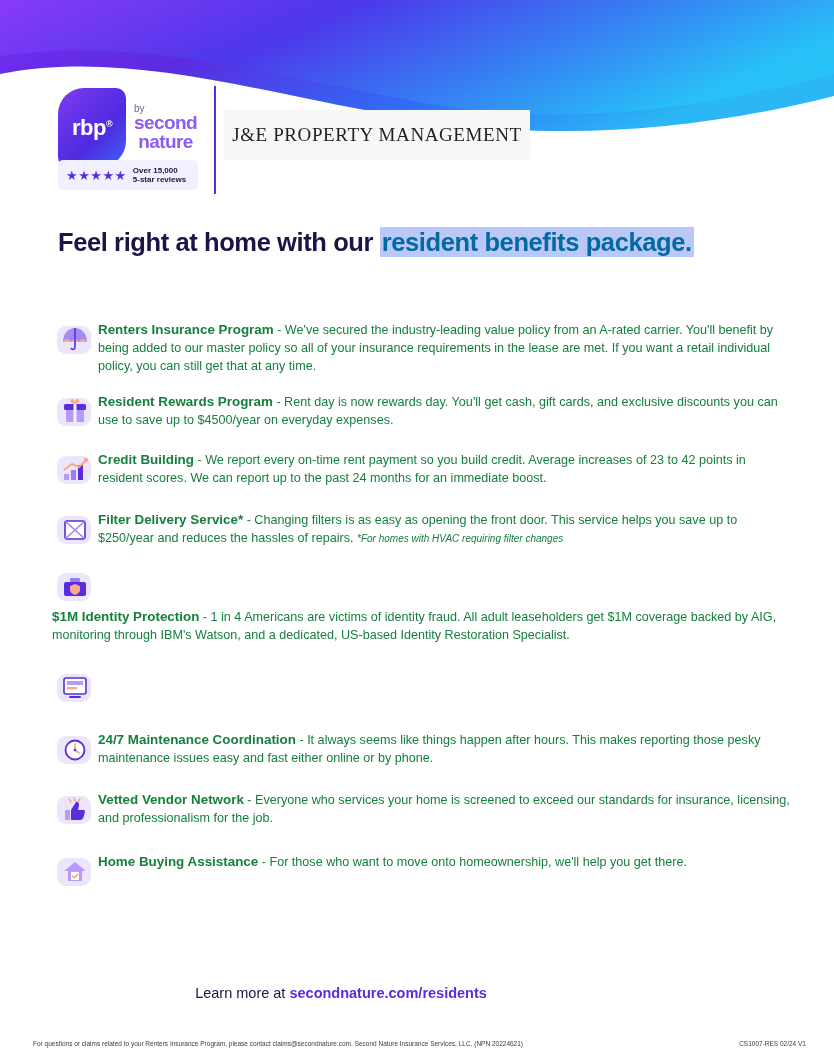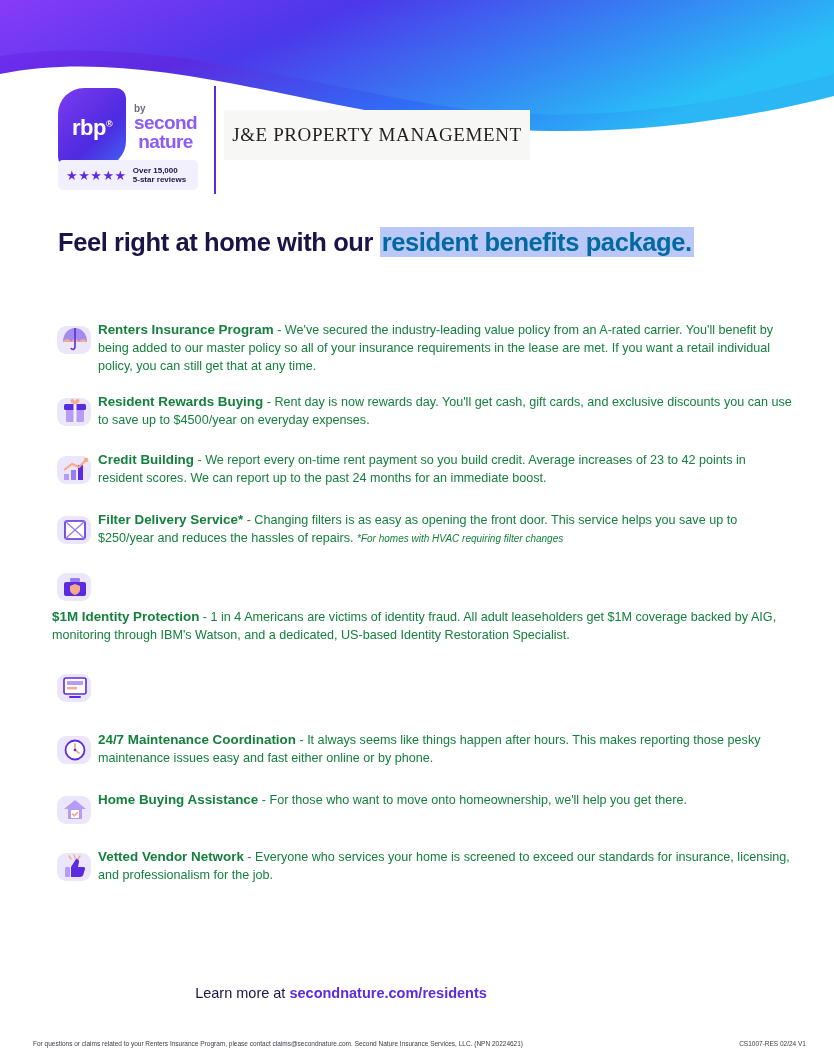--- a/index.html
+++ b/index.html
@@ -56,21 +56,20 @@
   }
   .by-second-nature {
     margin-left: 8px;
     line-height: 1.05;
   }
   .by-second-nature .by {
     font-size: 10px;
     color: #6b6b83;
     display: block;
     margin-bottom: -2px;
-    font-weight: bold;
   }
   .by-second-nature .sn {
     font-size: 19px;
     font-weight: bold;
     color: #8b5cf6;
     letter-spacing: -0.6px;
     display: block;
     line-height: 1.0;
     text-align: center;
   }
@@ -297,21 +296,21 @@
       <svg width="40" height="38" viewBox="0 0 40 38" xmlns="http://www.w3.org/2000/svg">
         <rect x="2" y="6" width="34" height="28" rx="9" fill="#ece6fb"></rect>
         <rect x="11" y="16" width="18" height="14" rx="1.5" fill="#b79cf5"></rect>
         <rect x="9" y="12" width="22" height="6" rx="1.5" fill="#5b2be0"></rect>
         <rect x="18.5" y="12" width="3" height="18" fill="#f2f0fb"></rect>
         <path d="M20 12 C16 12 14 8 17 7 C19.4 6.3 20 10 20 12 Z" fill="#f6a98b"></path>
         <path d="M20 12 C24 12 26 8 23 7 C20.6 6.3 20 10 20 12 Z" fill="#f6a98b"></path>
       </svg>
     </div>
     <div class="text">
-      <b>Resident Rewards Buying</b><span> - </span><span>Rent day is now rewards day. You'll get cash, gift cards, and exclusive discounts you can use to save up to $4500/year on everyday expenses.</span>
+      <b>Resident Rewards Program</b><span> - </span><span>Rent day is now rewards day. You'll get cash, gift cards, and exclusive discounts you can use to save up to $4500/year on everyday expenses.</span>
     </div>
   </div>
 
   <div class="benefit b-3">
     <div class="icon">
       <svg width="40" height="38" viewBox="0 0 40 38" xmlns="http://www.w3.org/2000/svg">
         <rect x="2" y="6" width="34" height="28" rx="9" fill="#ece6fb"></rect>
         <rect x="9" y="24" width="5" height="6" fill="#b79cf5"></rect>
         <rect x="16" y="20" width="5" height="10" fill="#9a7cf2"></rect>
         <rect x="23" y="15" width="5" height="15" fill="#5b2be0"></rect>
@@ -370,48 +369,48 @@
         <circle cx="20" cy="20" r="9.5" fill="#ffffff" stroke="#5b2be0" stroke-width="1.8"></circle>
         <path d="M20 14 V20 L24 23" stroke="#f6a98b" stroke-width="1.8" fill="none" stroke-linecap="round"></path>
         <circle cx="20" cy="20" r="1.3" fill="#5b2be0"></circle>
       </svg>
     </div>
     <div class="text">
       <b>24/7 Maintenance Coordination</b><span> - </span><span>It always seems like things happen after hours. This makes reporting those pesky maintenance issues easy and fast either online or by phone.</span>
     </div>
   </div>
 
+  <div class="benefit b-8">
+    <div class="icon">
+      <svg width="40" height="38" viewBox="0 0 40 38" xmlns="http://www.w3.org/2000/svg">
+        <rect x="2" y="6" width="34" height="28" rx="9" fill="#ece6fb"></rect>
+        <path d="M16 20 V30 H25 C27 30 28 29 28.5 27 L30 22 C30.3 20.6 29.4 20 28 20 H23 L24 15 C24.3 12.6 22.6 11 21 12 L16 20 Z" fill="#5b2be0"></path>
+        <rect x="10" y="20" width="5" height="10" rx="1.2" fill="#b79cf5"></rect>
+        <path d="M19 8 L20 11 M14 9 L16 12 M25 9 L23 12" stroke="#f6a98b" stroke-width="1.4" stroke-linecap="round"></path>
+      </svg>
+    </div>
+    <div class="text">
+      <b>Vetted Vendor Network</b><span> - </span><span>Everyone who services your home is screened to exceed our standards for insurance, licensing, and professionalism for the job.</span>
+    </div>
+  </div>
+
   <div class="benefit b-9">
     <div class="icon">
       <svg width="40" height="38" viewBox="0 0 40 38" xmlns="http://www.w3.org/2000/svg">
         <rect x="2" y="6" width="34" height="28" rx="9" fill="#ece6fb"></rect>
         <path d="M20 10 L31 19 H27 V29 H13 V19 H9 Z" fill="#b79cf5"></path>
         <rect x="16" y="20" width="8" height="8" rx="1" fill="#ffffff"></rect>
         <path d="M17.5 24 L19.3 25.8 L22.7 22.3" stroke="#f6a98b" stroke-width="1.7" fill="none" stroke-linecap="round"></path>
       </svg>
     </div>
     <div class="text">
       <b>Home Buying Assistance</b><span> - </span><span>For those who want to move onto homeownership, we'll help you get there.</span>
     </div>
   </div>
 
-  <div class="benefit b-8">
-    <div class="icon">
-      <svg width="40" height="38" viewBox="0 0 40 38" xmlns="http://www.w3.org/2000/svg">
-        <rect x="2" y="6" width="34" height="28" rx="9" fill="#ece6fb"></rect>
-        <path d="M16 20 V30 H25 C27 30 28 29 28.5 27 L30 22 C30.3 20.6 29.4 20 28 20 H23 L24 15 C24.3 12.6 22.6 11 21 12 L16 20 Z" fill="#5b2be0"></path>
-        <rect x="10" y="20" width="5" height="10" rx="1.2" fill="#b79cf5"></rect>
-        <path d="M19 8 L20 11 M14 9 L16 12 M25 9 L23 12" stroke="#f6a98b" stroke-width="1.4" stroke-linecap="round"></path>
-      </svg>
-    </div>
-    <div class="text">
-      <b>Vetted Vendor Network</b><span> - </span><span>Everyone who services your home is screened to exceed our standards for insurance, licensing, and professionalism for the job.</span>
-    </div>
-  </div>
-
 </div>
 
 <div class="learn-more">
   <span>Learn more at </span><a href="#">secondnature.com/residents</a>
 </div>
 
 <div class="fine-print">For questions or claims related to your Renters Insurance Program, please contact claims@secondnature.com. Second Nature Insurance Services, LLC. (NPN 20224621)</div>
 <div class="doc-code">CS1007-RES 02/24 V1</div>
 
 </body></html>

